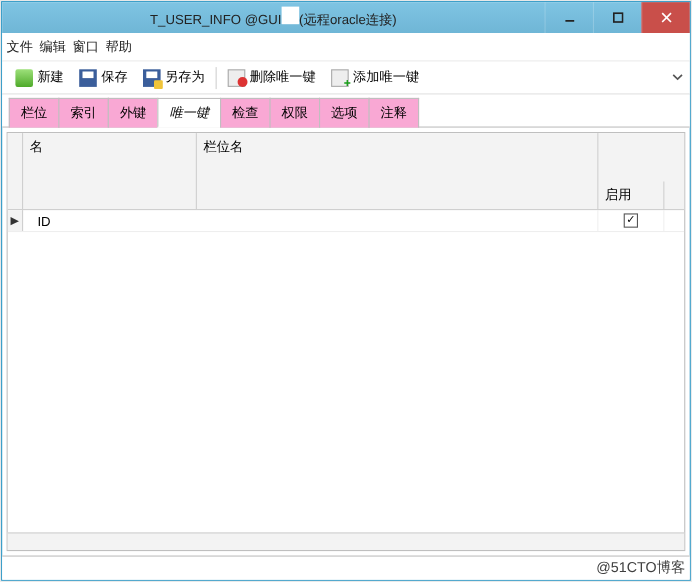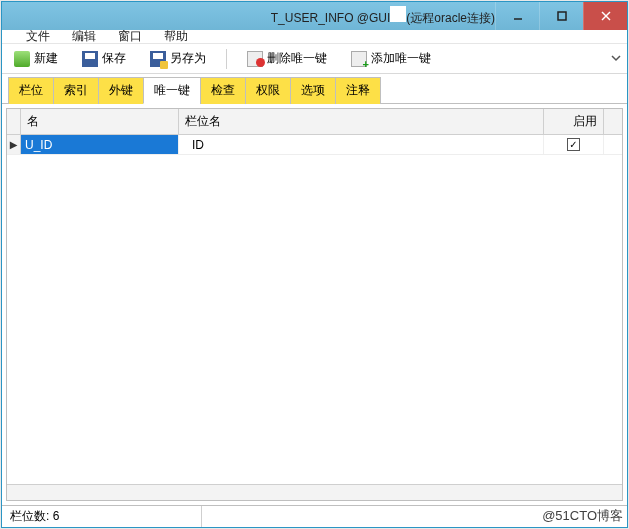--- a/index.html
+++ b/index.html
@@ -1,42 +1,42 @@
 <!DOCTYPE html>
 <html><head>
 <meta charset="utf-8">
 <style>
 * { box-sizing: border-box; margin: 0; padding: 0; font-family: "Microsoft YaHei", "SimSun", sans-serif; font-size: 12px; }
 body { background: #e8e8e8; width: 629px; height: 529px; overflow: hidden; position: relative; }
 .window { border: 1px solid #2b95c4; background: #fff; width: 627px; height: 527px; margin: 1px; display: flex; flex-direction: column; }
 .titlebar { background: linear-gradient(#7fc4e3,#6fb6d6); height: 28px; display: flex; align-items: center; color: #222; position: relative; }
-.titlebar .title { flex: 1; text-align: right; font-size: 12px; }
+.titlebar .title { flex: 1; text-align: center; font-size: 12px; }
 .titlebar .title .white { background: #fff; padding: 0 8px; display: inline-block; height: 16px; }
 .winbtns { display: flex; height: 100%; }
 .winbtn { width: 44px; display: flex; align-items: center; justify-content: center; color: #222; border-left: 1px solid rgba(255,255,255,.2);}
 .winbtn.close { background: #c94f4a; color: #fff; width: 44px; }
 .winbtn svg { width: 10px; height: 10px; }
-.menubar { height: 14px; display: flex; align-items: center; gap: 22px; padding: 0 24px; background: #fff; border-bottom: 1px solid #e6e6e6;}
+.menubar { height: 26px; display: flex; align-items: center; gap: 6px; padding: 0 4px; background: #fff; border-bottom: 1px solid #e6e6e6;}
 .menubar span { color: #222; }
-.toolbar { height: 30px; display: flex; align-items: center; padding: 0 6px; background: #fff; border-bottom: 1px solid #d9d9d9; gap: 12px;}
+.toolbar { height: 30px; display: flex; align-items: center; padding: 0 6px; background: #fff; border-bottom: 1px solid #d9d9d9; gap: 2px;}
 .tool { display: flex; align-items: center; gap: 4px; padding: 2px 6px; }
 .tool .ic { width: 16px; height: 16px; display: inline-block; }
 .sep { width: 1px; height: 20px; background: #d0d0d0; margin: 0 2px;}
 .toolbar .spacer { flex: 1; }
 .chev { width: 10px; height: 10px; }
 .tabs { display: flex; padding: 2px 6px 0 6px; background: #fff; border-bottom: 1px solid #bfbfbf; }
-.tab { padding: 4px 10px; border: 1px solid #bfbfbf; border-bottom: none; margin-right: -1px; background: #fde047; position: relative; top: 1px;}
-.tab.active { background: #fff; border-bottom: 1px solid #fff; }
+.tab { padding: 4px 10px; border: 1px solid #bfbfbf; border-bottom: none; margin-right: -1px; background: #f9a8d4; position: relative; top: 1px;}
+.tab.active { background: #fff; border-bottom: 1px solid #fff; font-style: italic; }
 .grid-area { flex: 1; display: flex; margin: 4px; border: 1px solid #bfbfbf; flex-direction: column; background: #fff;}
 .grid-header { display: flex; background: #f3f3f3; border-bottom: 1px solid #cfcfcf; }
 .gh { padding: 4px 6px; border-right: 1px solid #cfcfcf; }
 .gh.c1 { width: 14px; padding:0; border-right: 1px solid #cfcfcf; }
 .gh.c2 { width: 158px; }
 .gh.c3 { flex: 1; }
-.gh.c4 { width: 60px; text-align: right; }
+.gh.c4 { width: 60px; text-align: left; margin-top: 44px; }
 .gh.c5 { width: 18px; border-right: none; }
 .grid-row { display: flex; height: 20px; align-items: stretch; border-bottom: 1px solid #eee;}
 .rowmark { width: 14px; background: #f3f3f3; border-right: 1px solid #cfcfcf; display:flex; align-items:center; justify-content:center; color:#333; font-size:10px;}
 .cell { padding: 2px 4px; display: flex; align-items: center; border-right: 1px solid #efefef;}
 .cell.c2 { width: 158px; background: #1a79d6; color: #fff; }
 .cell.c3 { flex: 1; padding-left: 13px; }
 .cell.c4 { width: 60px; justify-content: center; }
 .cell.c5 { width: 18px; border-right: none;}
 .chk { width: 13px; height: 13px; border: 1px solid #555; display:flex; align-items:center; justify-content:center; font-size: 10px; line-height:1; background:#fff;}
 .grid-body { flex: 1; overflow: auto; }
@@ -134,29 +134,27 @@
     <div class="grid-header">
       <div class="gh c1"></div>
       <div class="gh c2">名</div>
       <div class="gh c3">栏位名</div>
       <div class="gh c4">启用</div>
       <div class="gh c5"></div>
     </div>
     <div class="grid-body">
       <div class="grid-row">
         <div class="rowmark">▶</div>
-        <div class="cell c2">U_ID</div>
         <div class="cell c3">ID</div>
         <div class="cell c4">
             <span class="chk">✓</span>
           </div>
         <div class="cell c5"></div>
       </div>
     </div>
     <div class="grid-scroll-x"></div>
   </div>
 
   <div class="statusbar">
-    <div class="status-cell">栏位数: 6</div>
   </div>
 </div>
 
 <div class="watermark">@51CTO博客</div>
 
 </body></html>

